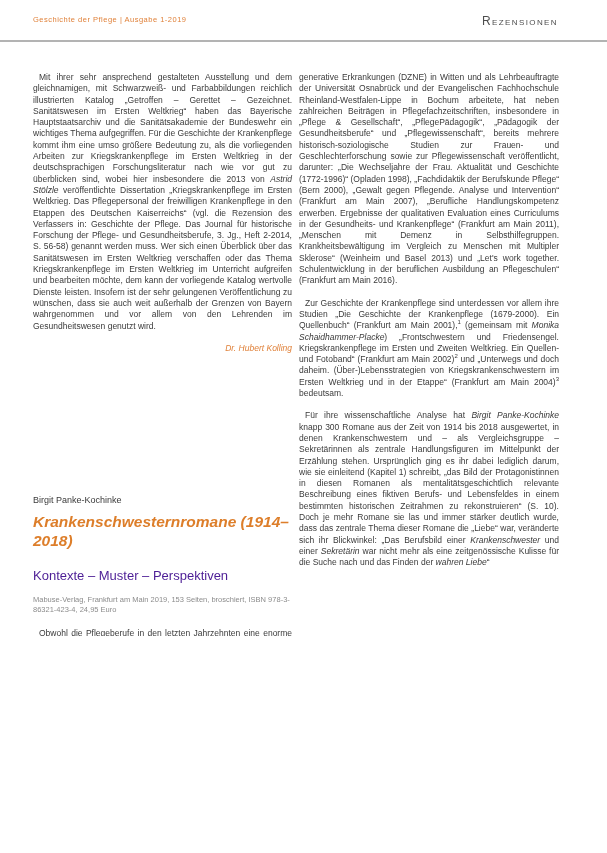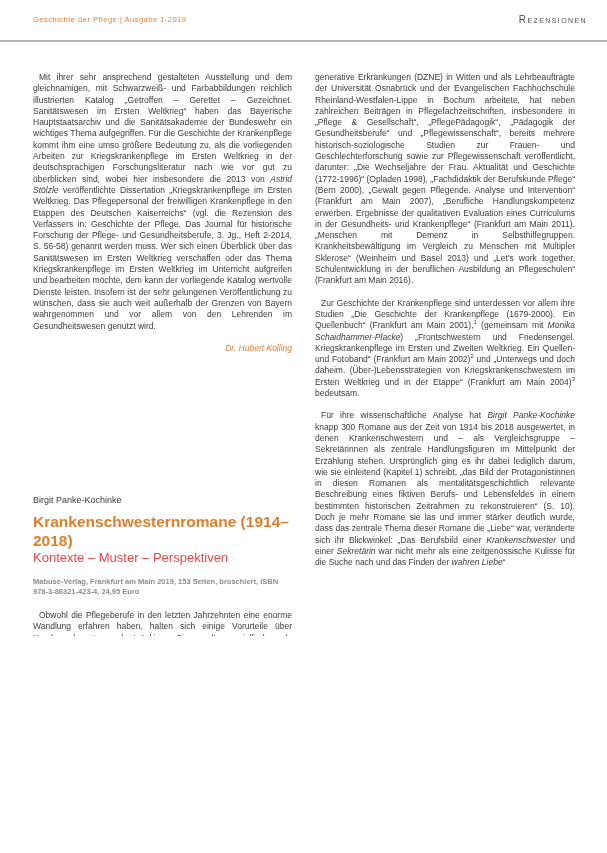--- a/index.html
+++ b/index.html
@@ -1,43 +1,43 @@
 <!DOCTYPE html>
 <html lang="de"><head>
 <meta charset="utf-8">
 <style>
   html,body{margin:0;padding:0;background:#ffffff;}
   .page{position:relative;width:607px;height:636px;background:#ffffff;overflow:hidden;
         font-family:"Liberation Sans",sans-serif;-webkit-font-smoothing:antialiased;}
 
   
   .hdr-left{position:absolute;top:15px;left:33px;font-size:7.5px;letter-spacing:.5px;color:#e0823b;}
-  .hdr-right{position:absolute;top:14px;right:20px;font-size:10px;letter-spacing:1.4px;
+  .hdr-right{position:absolute;top:14px;right:49px;font-size:12px;letter-spacing:1.4px;
              font-variant:small-caps;color:#4e4e4e;}
   .rule-top{position:absolute;top:40px;left:0;right:0;height:2px;background:#b3b3b3;}
 
   
   .columns{position:absolute;top:64px;left:33px;width:542px;height:736px;}
   .col{position:absolute;top:0;height:100%;}
   .col-left{left:0;width:259px;}
-  .col-right{right:0;width:260px;}
+  .col-right{right:16px;width:260px;}
 
   p.body{margin:8px 0 11px 0;font-size:8.5px;line-height:11.3px;color:#3a3a3a;
          text-align:justify;hyphens:auto;}
   p.indent{text-indent:6px;}
   .it{font-style:italic;}
   sup{font-size:6px;line-height:0;}
 
   .signature{margin-top:3px;text-align:right;font-size:8.5px;font-style:italic;color:#e0823b;}
 
   .review{position:absolute;left:0;right:0;top:431px;}
   .review-author{font-size:9px;color:#3a3a3a;margin:0 0 7px 0;}
-  .review-title{font-size:15.5px;line-height:19px;font-weight:bold;color:#dd7e2a;margin:0 0 0 0;}
-  .review-subtitle{font-size:13px;line-height:16px;font-weight:normal;color:#ef4444;margin:0 0 11px 0;}
-  .review-imprint{font-size:7.5px;line-height:10px;color:#8c8c8c;margin:0 0 13px 0;font-weight:bold;}
+  .review-title{font-size:15.5px;line-height:19px;font-weight:bold;color:#dd7e2a;margin:0 0 18px 0;font-style:italic;}
+  .review-subtitle{font-size:13px;line-height:16px;font-weight:normal;color:#4c1d95;margin:0 0 11px 0;}
+  .review-imprint{font-size:7.5px;line-height:10px;color:#8c8c8c;margin:0 0 13px 0;}
 
   
   .footnotes{position:absolute;left:0;right:0;top:650px;}
   .fn-rule{width:150px;height:1px;background:#5a5a5a;margin:0 0 6px 0;}
   .footnote{font-size:6.5px;line-height:8.7px;color:#3f3f3f;text-align:justify;
             margin:0 0 4px 0;padding-left:8px;text-indent:-8px;}
   .footnote sup{font-size:5px;}
 
   
   .rule-bottom{position:absolute;top:802px;left:33px;right:32px;height:2px;background:#e0823b;}

